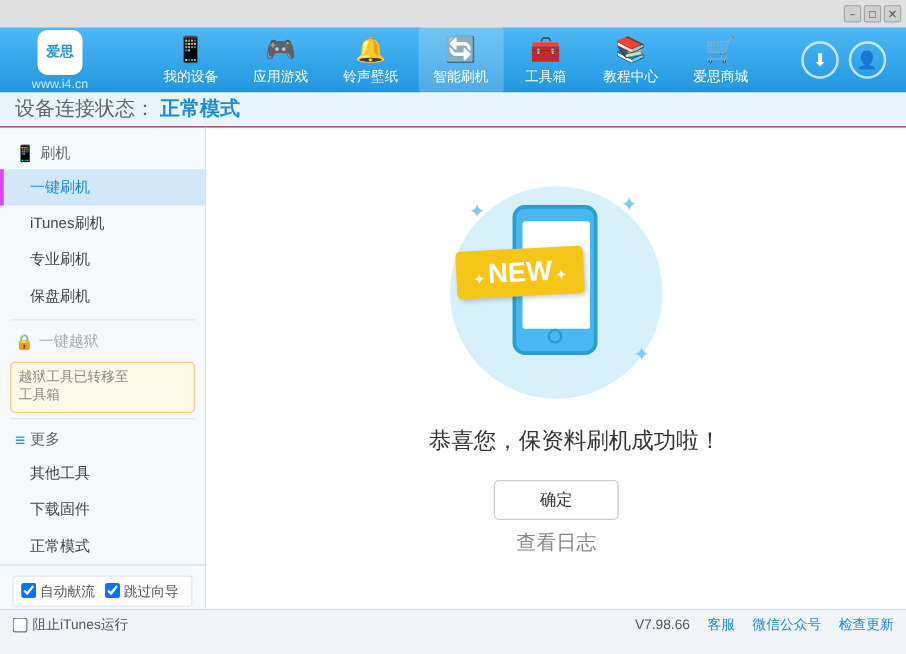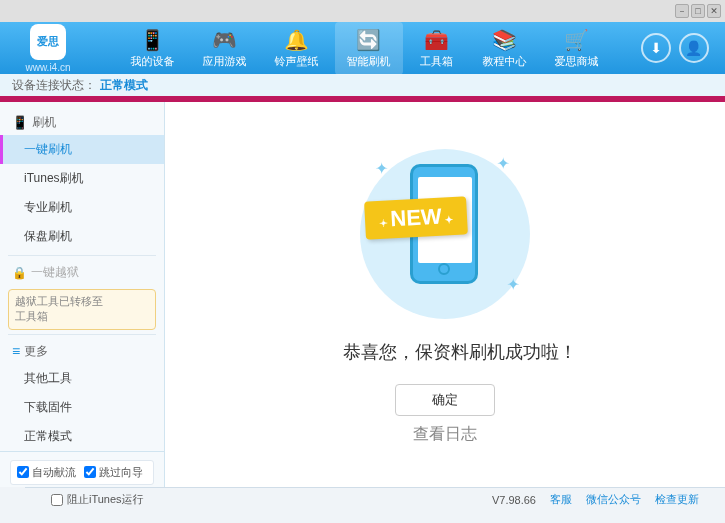--- a/index.html
+++ b/index.html
@@ -89,25 +89,25 @@
     
     .main-layout {
       display: flex;
       height: calc(523px - 22px - 64px - 28px - 24px);
     }
 
     
     .status-bar {
       height: 28px;
       background: #e8f4fb;
-      border-bottom: 6px solid #be185d;
+      border-bottom: 1px solid #be185d;
       display: flex;
       align-items: center;
       padding: 0 12px;
-      font-size: 12px;
+      font-size: 16px;
       color: #333;
     }
     .status-label { color: #666; }
     .status-value { color: #1a8cd8; font-weight: bold; margin-left: 4px; font-family: Liberation Serif, serif; }
 
     
     .sidebar {
       width: 165px;
       background: #f5f9fc;
       border-right: 1px solid #d0e4f0;
@@ -265,24 +265,23 @@
     }
 
     
     .bottom-bar {
       height: 24px;
       background: #f0f4f8;
       border-top: 1px solid #d0dde8;
       display: flex;
       align-items: center;
       justify-content: space-between;
-      padding: 0 26px;
+      padding: 0 10px;
       font-size: 11px;
       color: #555;
-      margin-left: 25px;
     }
     .bottom-left { display: flex; align-items: center; gap: 10px; }
     .bottom-right { display: flex; align-items: center; gap: 14px; }
     .bottom-link { color: #1a8cd8; cursor: pointer; }
 
     
     .device-info-area {
       padding: 8px 10px;
       border-top: 1px solid #d0e4f0;
     }

